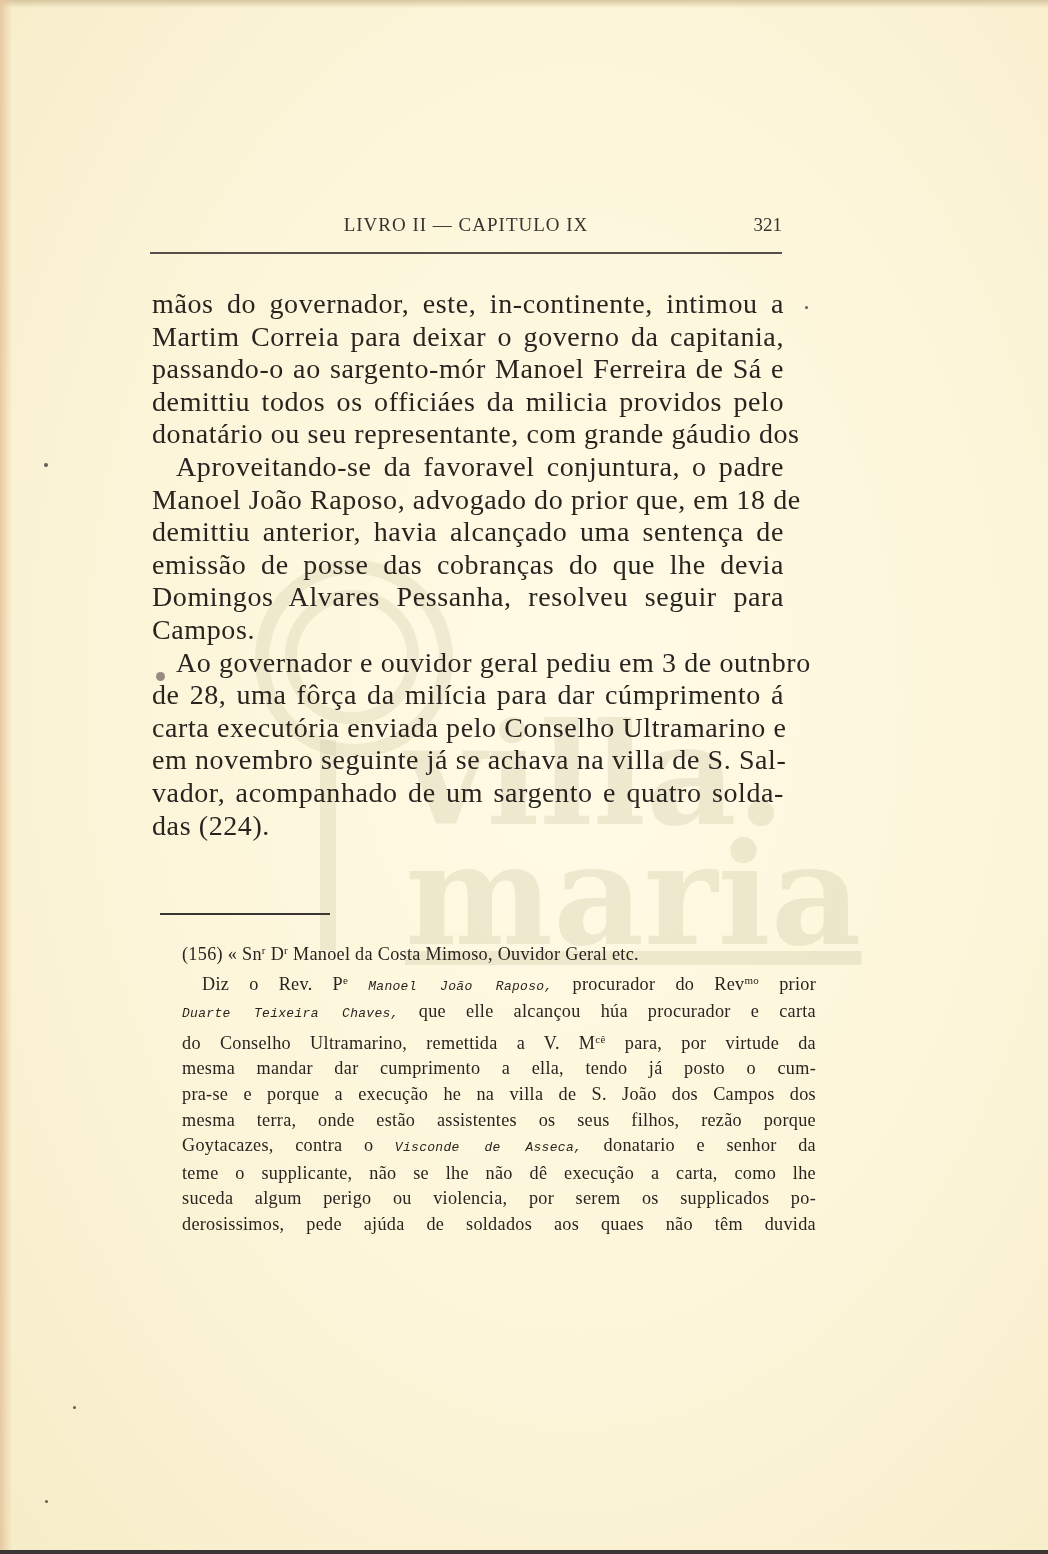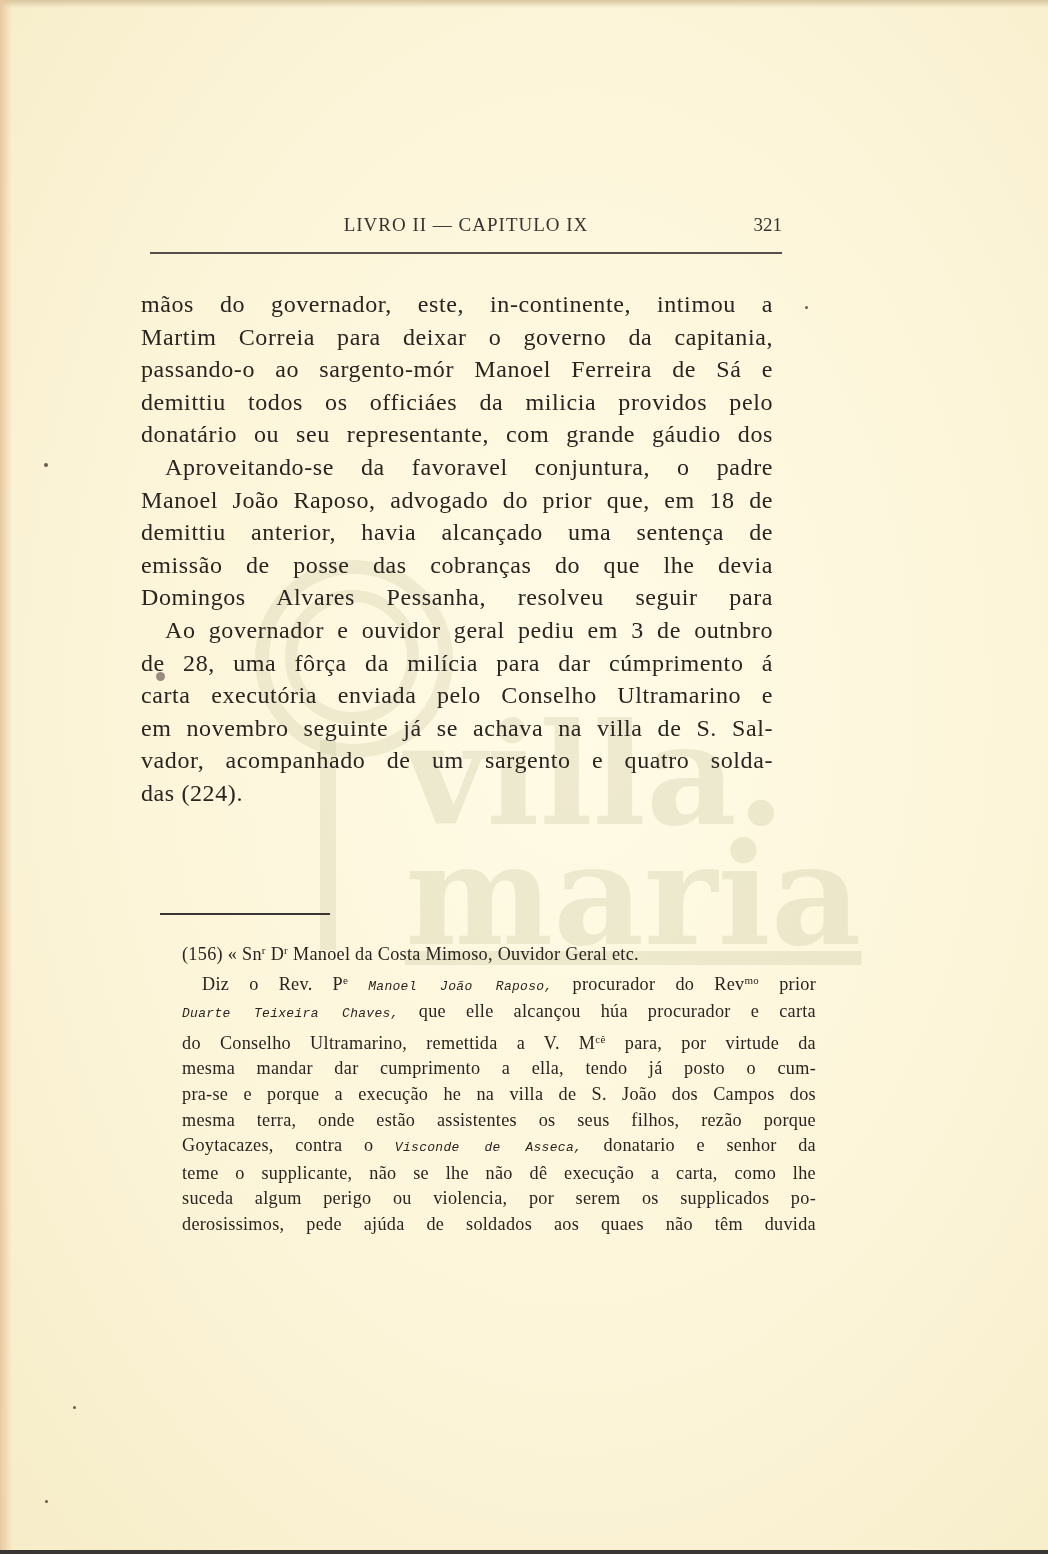--- a/index.html
+++ b/index.html
@@ -56,22 +56,22 @@
       font-size: 19px; letter-spacing: 1px; color: #3a3230;
     }
     .page-number {
       position: absolute; right: 0; top: 2px; font-size: 19px; color: #3a3230;
     }
     .header-rule {
       position: absolute; left: 150px; top: 252px; width: 632px; height: 1.5px;
       background: #55504a;
     }
     .body-text {
-      position: absolute; left: 141px; top: 288px; width: 632px;
-      font-size: 24px; line-height: 32.6px; letter-spacing: 0.6px;
+      position: absolute; left: 152px; top: 288px; width: 632px;
+      font-size: 28px; line-height: 32.6px; letter-spacing: 0.6px;
       text-align: justify;
     }
     .body-text p { margin: 0; }
     .body-text .line {
       display: block; text-align: justify; text-align-last: justify; white-space: nowrap;
     }
     .body-text .line.last { text-align-last: left; }
     .body-text .indent { padding-left: 24px; }
     .fn-rule {
       position: absolute; left: 160px; top: 913px; width: 170px; height: 1.5px;
@@ -119,20 +119,21 @@
       <span class="line">passando-o ao sargento-mór Manoel Ferreira de Sá e</span>
       <span class="line">demittiu todos os officiáes da milicia providos pelo</span>
       <span class="line">donatário ou seu representante, com grande gáudio dos</span>
     </p>
     <p>
       <span class="line indent">Aproveitando-se da favoravel conjuntura, o padre</span>
       <span class="line">Manoel João Raposo, advogado do prior que, em 18 de</span>
       <span class="line">demittiu anterior, havia alcançado uma sentença de</span>
       <span class="line">emissão de posse das cobranças do que lhe devia</span>
       <span class="line">Domingos Alvares Pessanha, resolveu seguir para</span>
+      <span class="line last">Campos.</span>
     </p>
     <p>
       <span class="line indent">Ao governador e ouvidor geral pediu em 3 de outnbro</span>
       <span class="line">de 28, uma fôrça da milícia para dar cúmprimento á</span>
       <span class="line">carta executória enviada pelo Conselho Ultramarino e</span>
       <span class="line">em novembro seguinte já se achava na villa de S. Sal-</span>
       <span class="line">vador, acompanhado de um sargento e quatro solda-</span>
       <span class="line last">das (224).</span>
     </p>
   </div>

